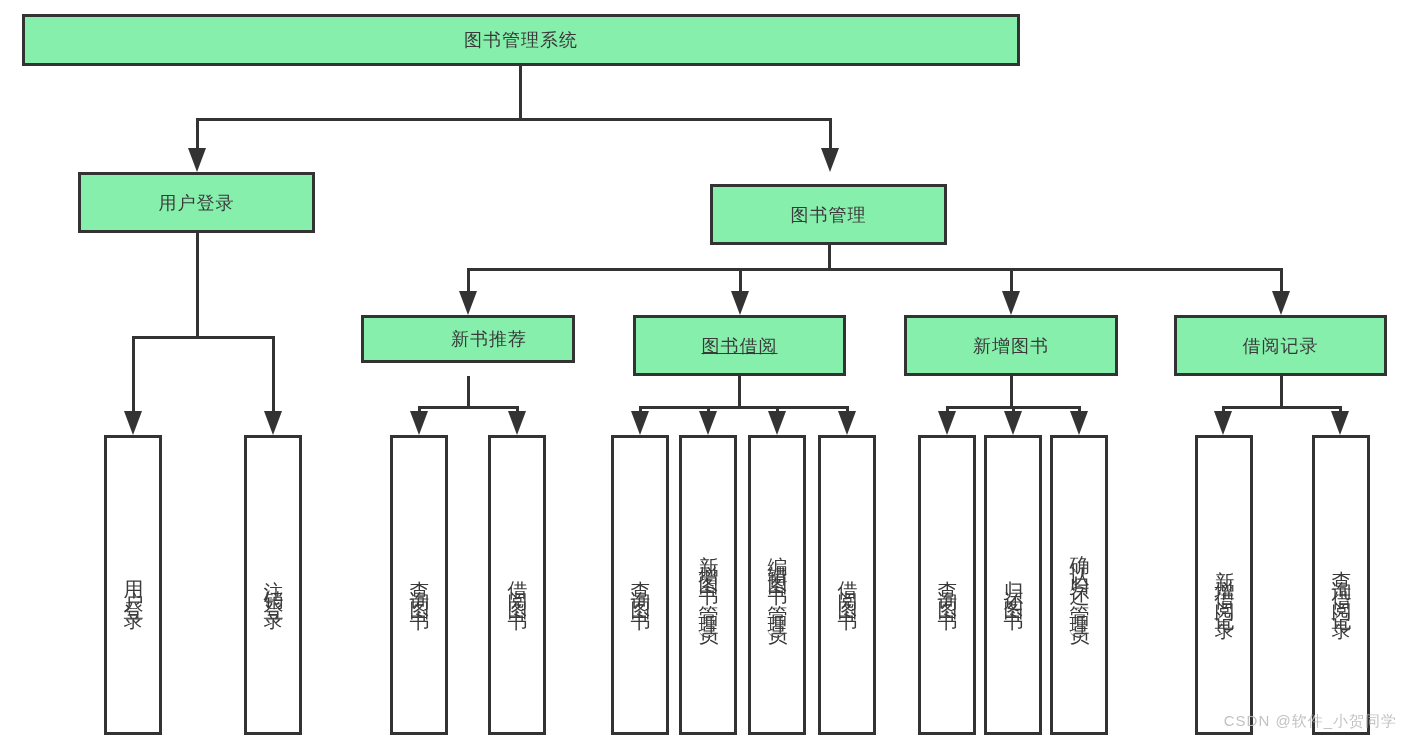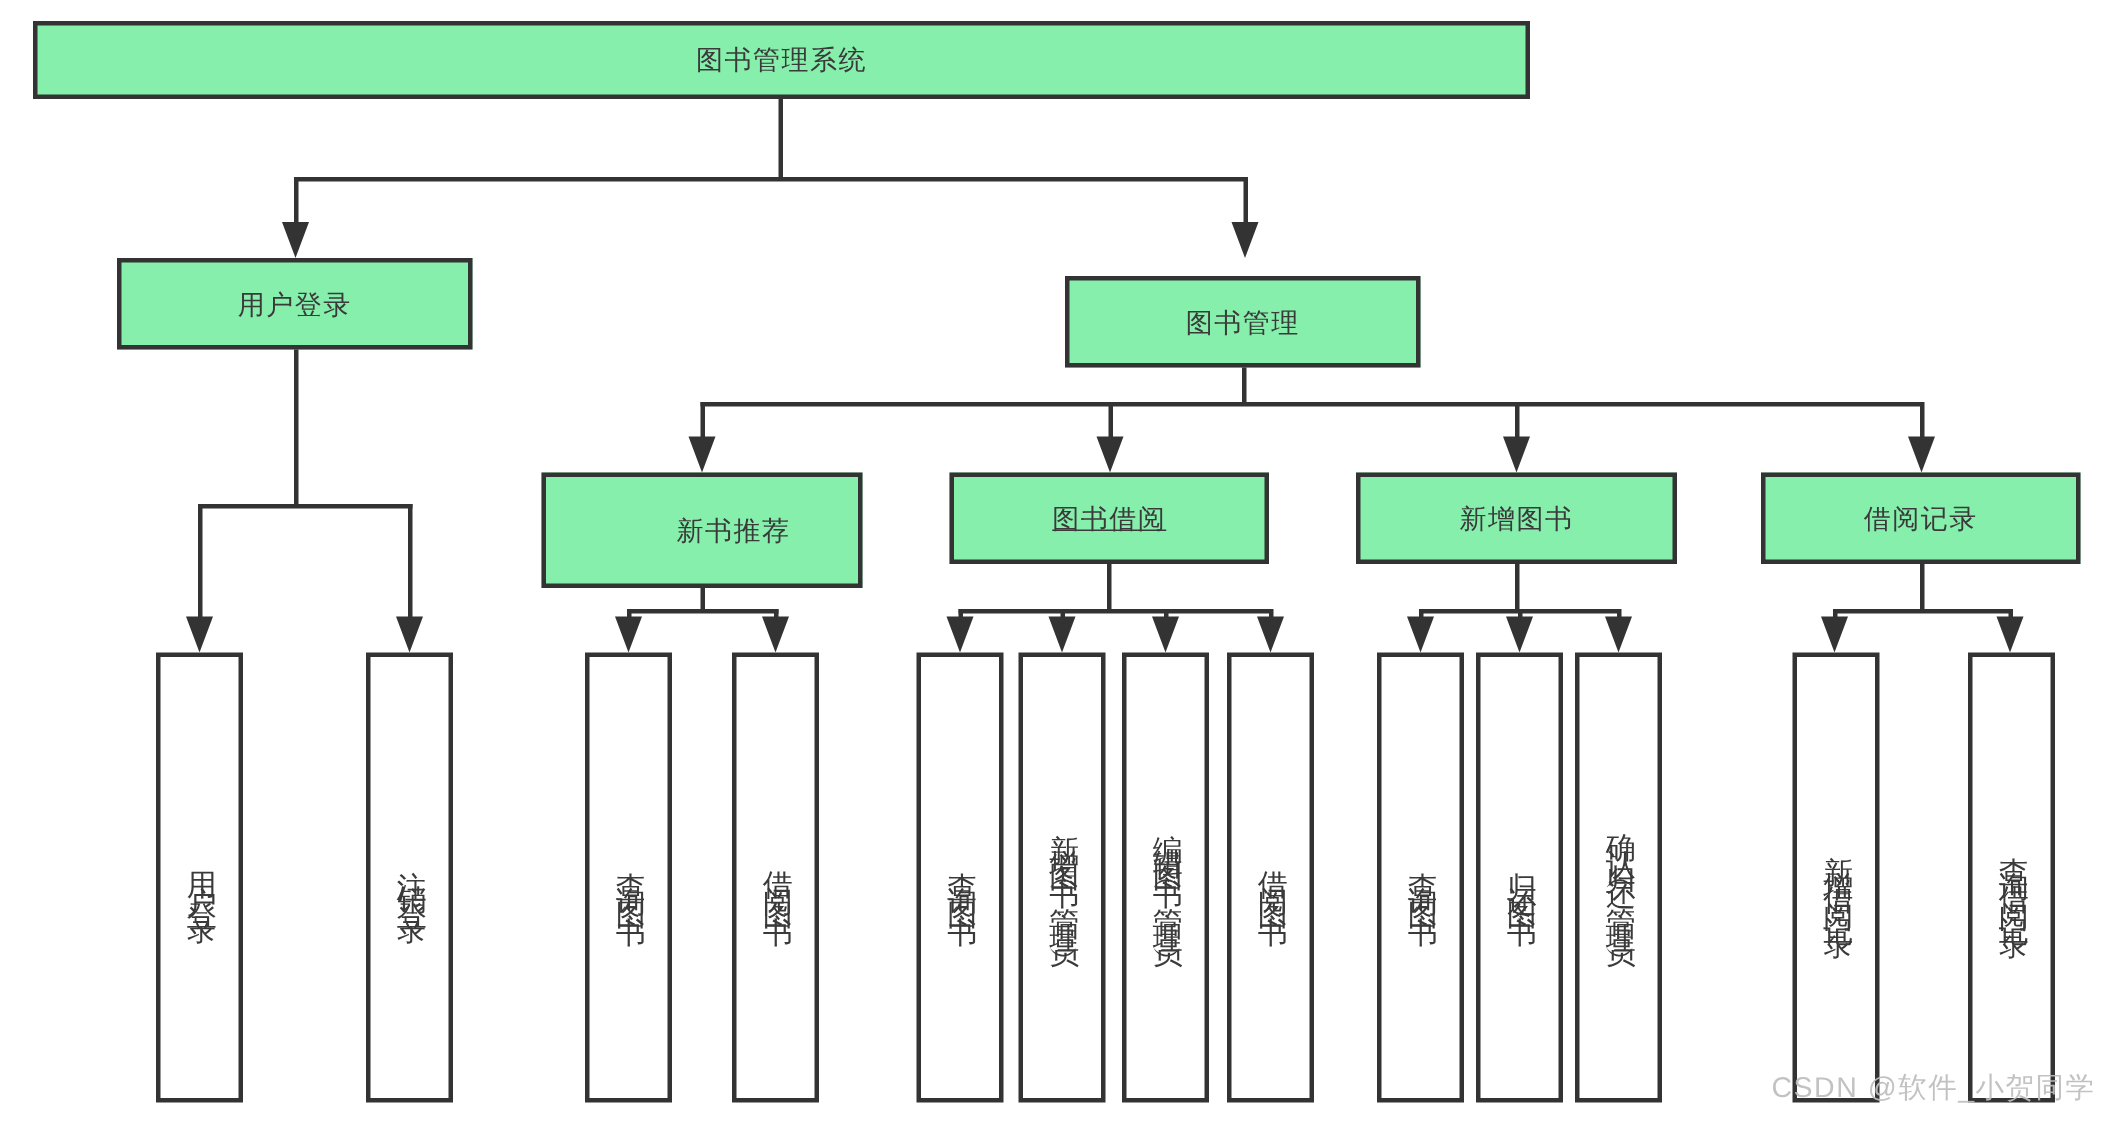--- a/index.html
+++ b/index.html
@@ -50,37 +50,37 @@
   .arrowhead{
     position:absolute;width:0;height:0;z-index:1;
     border-left:9px solid transparent;
     border-right:9px solid transparent;
     border-top:24px solid var(--line);
   }
   .watermark{
     position:absolute;
     right:8px;
     top:712px;
-    font-size:19px;
+    font-size:15px;
     color:var(--wm);
     opacity:.92;
     z-index:5;
     letter-spacing:1px;
     white-space:nowrap;
   }
 </style>
 </head>
 <body>
 
 <div class="node" style="left:22px;top:14px;width:998px;height:52px;">图书管理系统</div>
 
 <div class="node" style="left:78px;top:172px;width:237px;height:61px;">用户登录</div>
 <div class="node" style="left:710px;top:172px;width:237px;height:61px;margin-top:12px;">图书管理</div>
 
-<div class="node" style="left:361px;top:315px;width:214px;height:77px;padding-left:42px;">新书推荐</div>
+<div class="node" style="left:361px;top:315px;width:214px;height:48px;padding-left:42px;">新书推荐</div>
 <div class="node" style="left:633px;top:315px;width:213px;height:61px;text-decoration:underline;">图书借阅</div>
 <div class="node" style="left:904px;top:315px;width:214px;height:61px;">新增图书</div>
 <div class="node" style="left:1174px;top:315px;width:213px;height:61px;">借阅记录</div>
 
 <div class="leaf" style="left:104px;">用户登录</div>
 <div class="leaf" style="left:244px;">注销登录</div>
 <div class="leaf" style="left:390px;">查询图书</div>
 <div class="leaf" style="left:488px;">借阅图书</div>
 <div class="leaf" style="left:611px;">查询图书</div>
 <div class="leaf" style="left:679px;">新增图书（管理员）</div>

